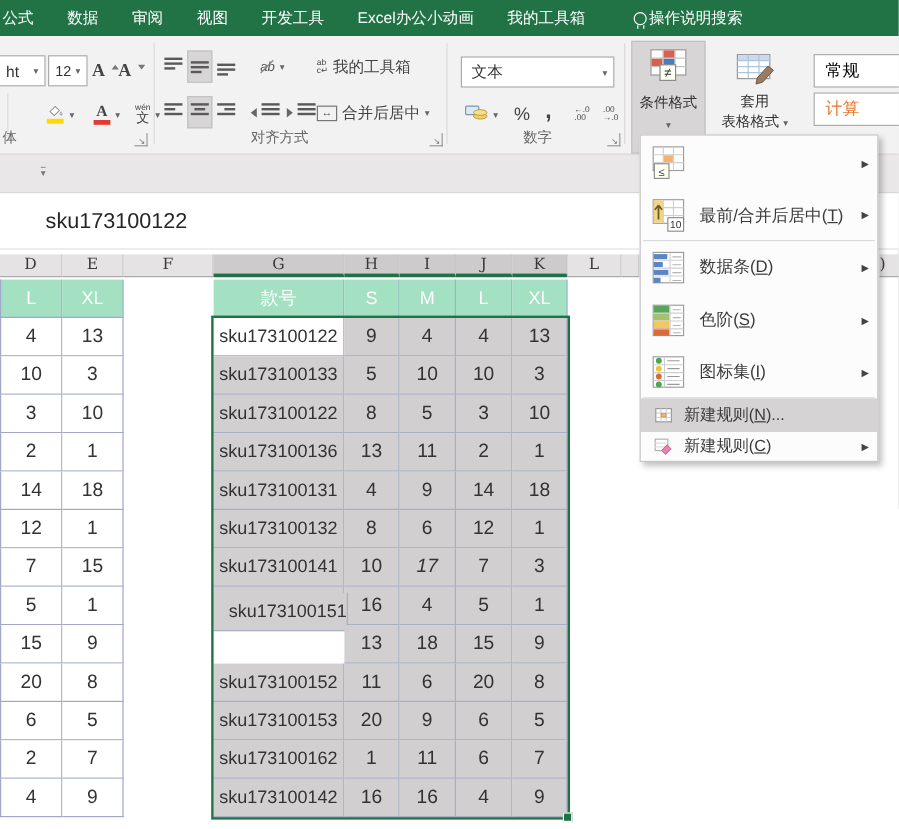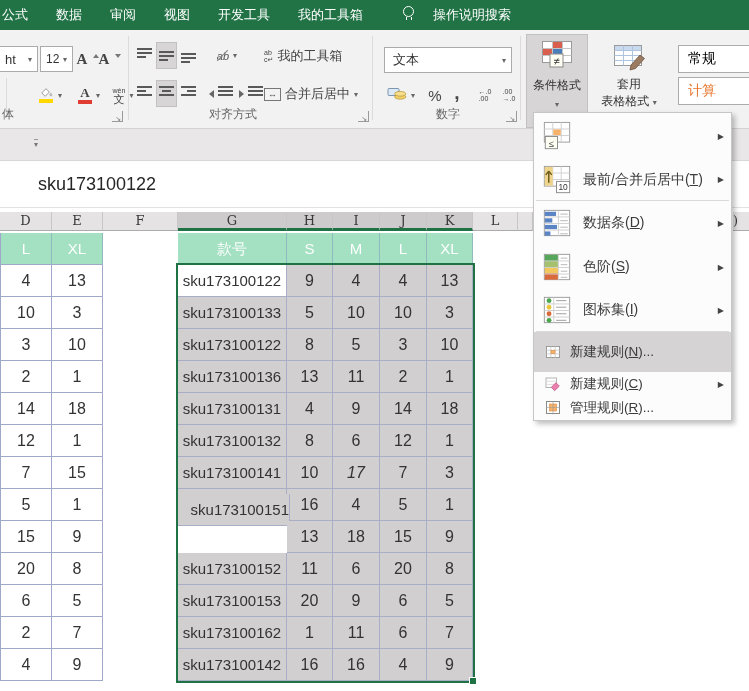--- a/index.html
+++ b/index.html
@@ -3,21 +3,21 @@
 <meta charset="utf-8">
 <style>
   *{box-sizing:border-box;margin:0;padding:0}
   body{background:#888;font-family:"Liberation Sans","DejaVu Sans",sans-serif}
   .app{position:relative;width:749px;height:691px;background:#fff;overflow:hidden;font-family:"Liberation Sans","DejaVu Sans",sans-serif}
 
   
   .tabbar{position:absolute;left:0;top:0;width:100%;height:30px;background:var(--green);display:flex;align-items:center;color:#fff;font-size:13px}
   #tabs{display:flex;margin-left:-12px}
   .tab{padding:0 14px;white-space:nowrap;cursor:default}
-  .searchbox{display:flex;margin-left:26px;gap:19px}
+  .searchbox{display:flex;align-items:center;margin-left:26px;gap:2px}
   .bulb{width:11px;height:11px;border:1.5px solid #fff;border-radius:50%;position:relative;display:inline-block}
   .bulb::after{content:"";position:absolute;left:2px;top:10px;width:4px;height:3px;border-left:1.5px solid #fff;border-right:1.5px solid #fff}
 
   
   .ribbon{position:absolute;left:0;top:30px;width:100%;height:99px;background:#F3F2F2;border-bottom:1px solid #D5D2D3}
   .vline{position:absolute;top:6px;height:84px;width:1px;background:#DCDADA}
   .grp-label{position:absolute;bottom:5px;font-size:12px;color:#666;text-align:center}
   .launcher{position:absolute;bottom:6px;width:11px;height:11px;border-right:1px solid #9a9a9a;border-bottom:1px solid #9a9a9a}
   .launcher::after{content:"\2198";position:absolute;right:1px;bottom:-1px;font-size:7px;color:#777;line-height:7px}
   .combo{position:absolute;height:26px;background:#fff;border:1px solid #ABABAB;display:flex;align-items:center;font-size:13px;color:#333}
@@ -91,20 +91,21 @@
 
 <div class="app">
 
   <div class="tabbar">
     <div id="tabs">
         <div class="tab">公式</div>
         <div class="tab">数据</div>
         <div class="tab">审阅</div>
         <div class="tab">视图</div>
         <div class="tab">开发工具</div>
+        <div class="tab">Excel办公小动画</div>
         <div class="tab">我的工具箱</div>
       </div>
     <div class="searchbox">
       <span class="bulb"></span>
       <span>操作说明搜索</span>
     </div>
   </div>
 
   <div class="ribbon">
 
@@ -482,40 +483,32 @@
             <circle cx="7.5" cy="6" r="2.6" fill="#4CA64F"></circle>
             <circle cx="7.5" cy="13" r="2.6" fill="#E9C63B"></circle>
             <circle cx="7.5" cy="20" r="2.6" fill="#D96A3B"></circle>
             <circle cx="7.5" cy="27" r="2.6" fill="#4CA64F"></circle>
             <path d="M15 6h11M15 13h11M15 20h11M15 27h11" stroke="#9a9a9a"></path>
           </svg></span>
         <span class="lbl"><span>图标集(</span><span class="ukey">I</span><span>)</span></span>
         <span class="arrow">▶</span>
       </div>
       <div class="msep"></div>
-      <div class="mitem sm hl" style="height: 40px;">
+      <div class="mitem sm hl" style="height: 28px;">
         <span class="ic-sm"><svg viewBox="0 0 16 16" width="100%" height="100%">
             <rect x="1.5" y="2.5" width="13" height="11" fill="#fff" stroke="#9a9a9a"></rect>
             <path d="M1.5 6.2h13M1.5 9.9h13M5.8 2.5v11M10.2 2.5v11" stroke="#cfcfcf" fill="none"></path>
             <rect x="6" y="6.5" width="4" height="3" fill="#F6B26B" stroke="#DD8A3C" stroke-width=".6"></rect>
           </svg></span>
         <span class="lbl"><span>新建规则(</span><span class="ukey">N</span><span>)...</span></span>
       </div>
       <div class="mitem sm" style="height: 24px;">
         <span class="ic-sm"><svg viewBox="0 0 16 16" width="100%" height="100%">
             <rect x="1" y="2" width="10.5" height="9.5" fill="#fff" stroke="#b3b3b3"></rect>
             <path d="M1 5.2h10.5M1 8.4h10.5" stroke="#ddd" fill="none"></path>
             <path d="M6.3 11.3l4.6-4.6 3.4 3.4-4.6 4.6z" fill="#EC7FAE" stroke="#BA5284" stroke-width=".7"></path>
           </svg></span>
         <span class="lbl"><span>新建规则(</span><span class="ukey">C</span><span>)</span></span>
         <span class="arrow">▶</span>
       </div>
-      <div class="mitem sm" style="height: 24px;">
-        <span class="ic-sm"><svg viewBox="0 0 16 16" width="100%" height="100%">
-            <rect x="1.5" y="1.5" width="13" height="12" fill="#fff" stroke="#8a8a8a"></rect>
-            <rect x="4.5" y="4" width="7" height="7" fill="#F6B26B" stroke="#DD8A3C" stroke-width=".6"></rect>
-            <path d="M1.5 7.5h13M8 1.5v13" stroke="#9a9a9a" stroke-width=".6" fill="none"></path>
-          </svg></span>
-        <span class="lbl"><span>管理规则(</span><span class="ukey">R</span><span>)...</span></span>
-      </div>
     </div>
 
 </div>
 
 </body></html>

